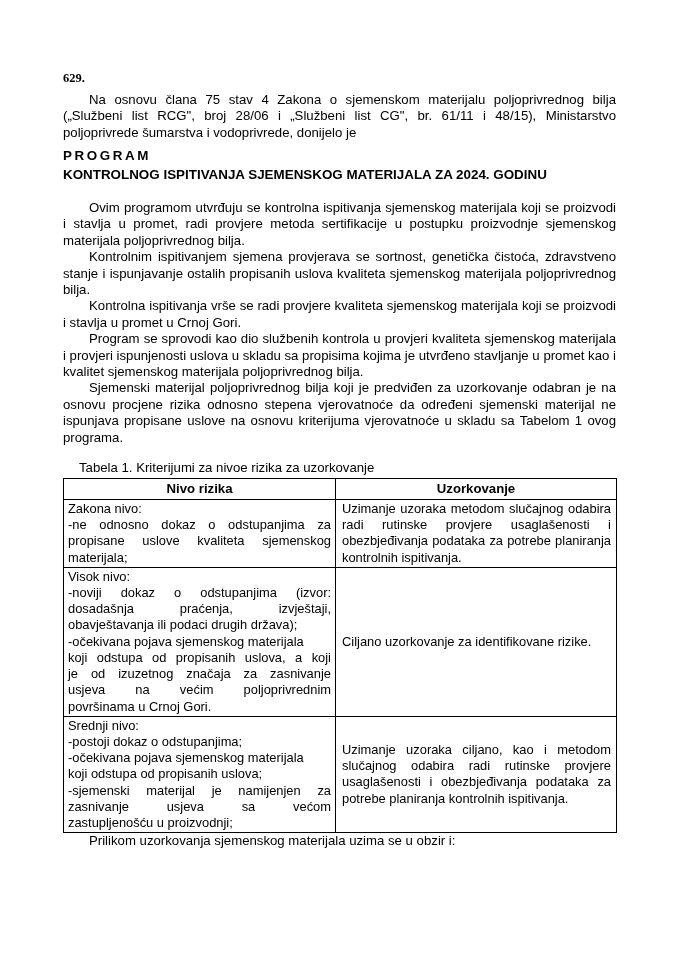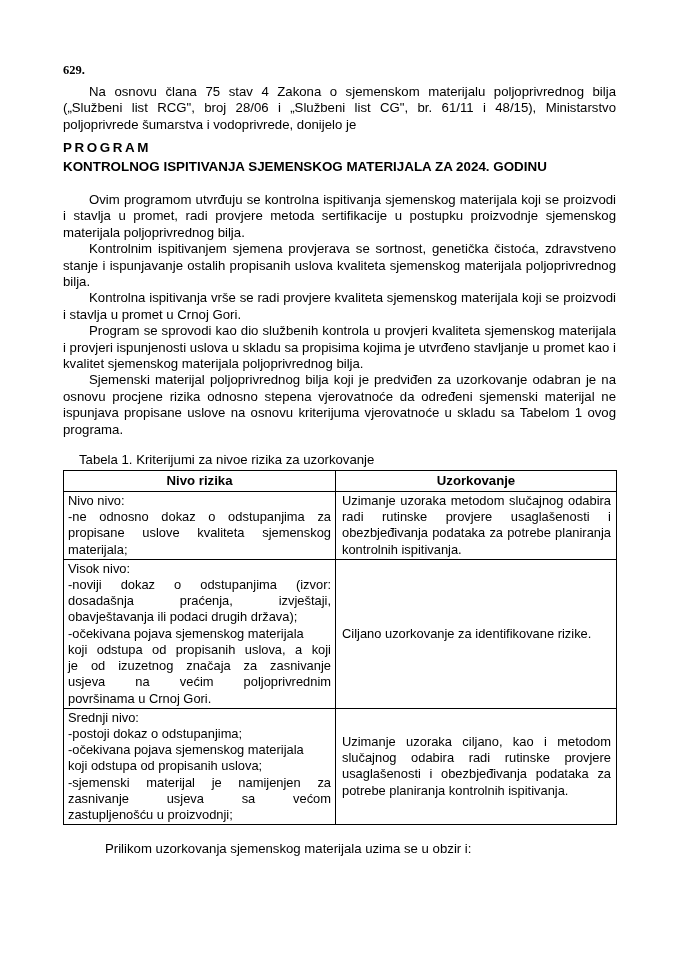--- a/index.html
+++ b/index.html
@@ -22,21 +22,21 @@
     top: 0;
     width: 679px;
     height: 960px;
     background: #ffffff;
     overflow: hidden;
   }
 
   .content {
     position: absolute;
     left: 63px;
-    top: 64px;
+    top: 72px;
     width: 553px;
   }
 
   .doc-number {
     font-family: "Liberation Serif", serif;
     font-weight: bold;
     font-size: 12.5px;
     line-height: 1.1;
     margin: 0 0 6px 0;
   }
@@ -124,21 +124,21 @@
   }
   .cell-line.justify-line {
     text-align: justify;
     text-align-last: justify;
   }
   .cell-line.plain {
     text-align: left;
   }
 
   .after-table-par {
-    margin: 16px;
+    margin: 0;
     font-size: 13.2px;
     line-height: 16.4px;
     text-indent: 26px;
     text-align: left;
   }
 </style>
 </head>
 <body>
 
 <div class="page">
@@ -170,21 +170,21 @@
       </colgroup>
       <thead>
         <tr>
           <th>Nivo rizika</th>
           <th>Uzorkovanje</th>
         </tr>
       </thead>
       <tbody>
         <tr>
           <td class="cell-left">
-            <span class="cell-line plain">Nivo nivo:</span>
+            <span class="cell-line plain">Zakona nivo:</span>
             <span class="cell-line justify-line">-ne odnosno dokaz o odstupanjima za</span>
             <span class="cell-line justify-line">propisane uslove kvaliteta sjemenskog</span>
             <span class="cell-line plain">materijala;</span>
           </td>
           <td class="cell-right top-align">Uzimanje uzoraka metodom slučajnog odabira radi rutinske provjere usaglašenosti i obezbjeđivanja podataka za potrebe planiranja kontrolnih ispitivanja.</td>
         </tr>
         <tr>
           <td class="cell-left">
             <span class="cell-line plain">Visok nivo:</span>
             <span class="cell-line justify-line">-noviji dokaz o odstupanjima (izvor:</span>

